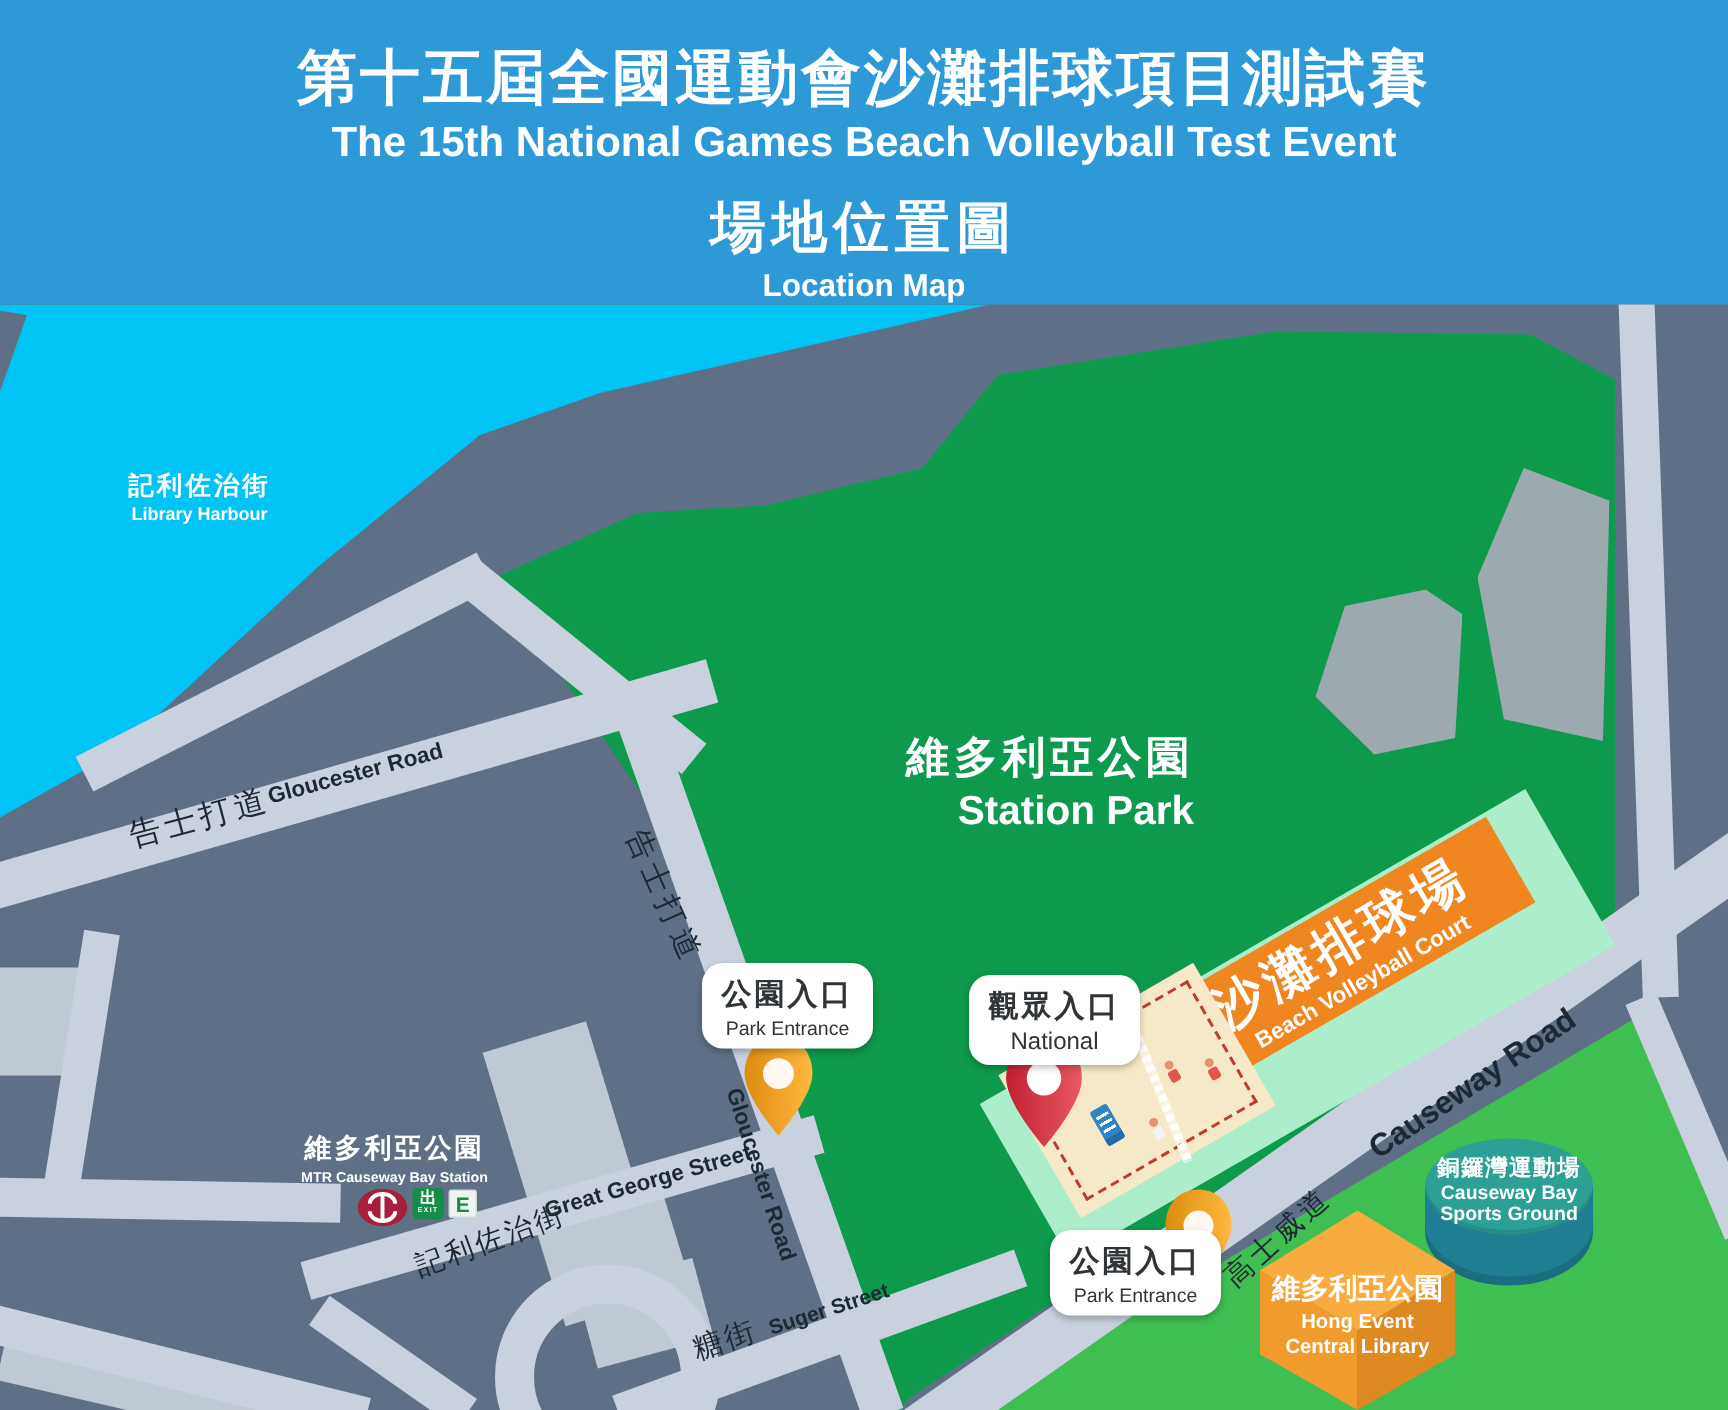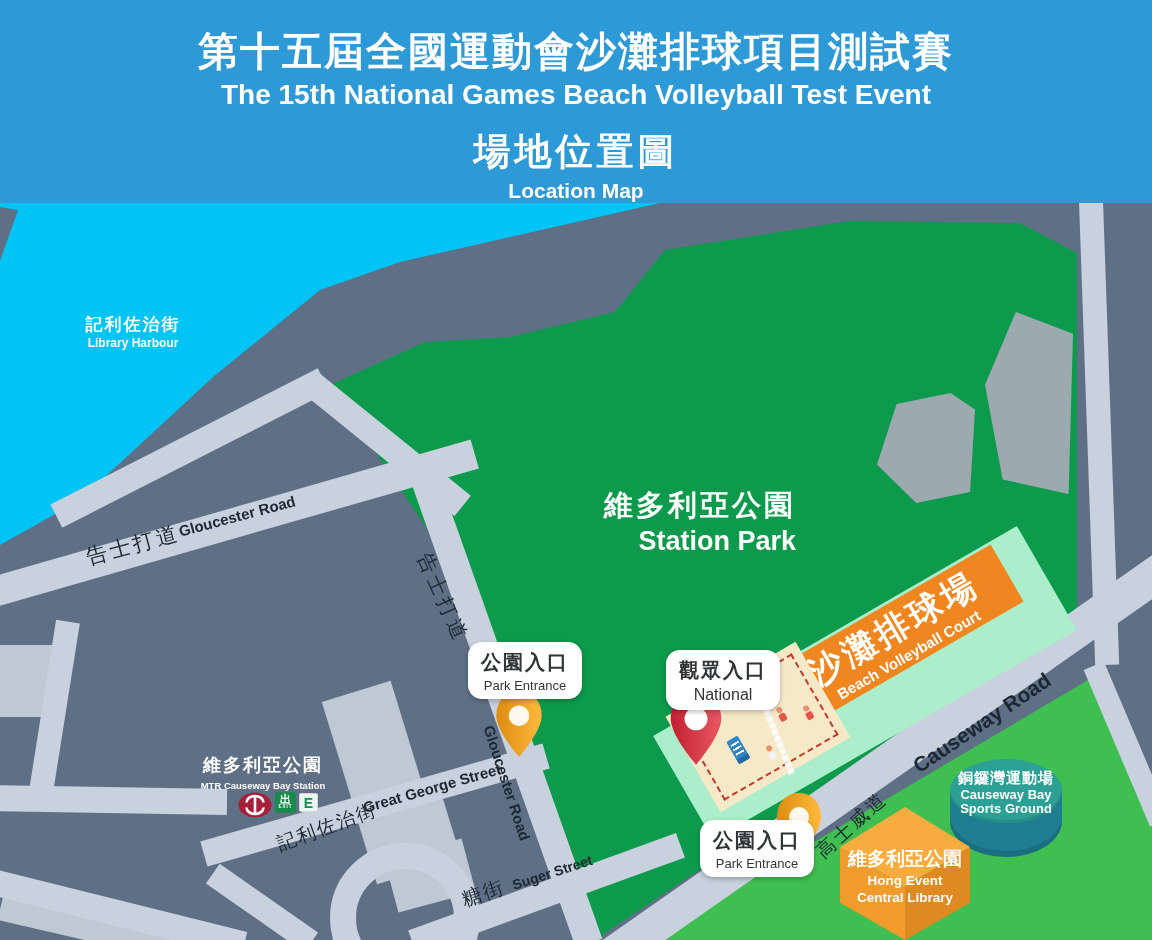--- a/index.html
+++ b/index.html
@@ -250,21 +250,21 @@
     <div class="lib-text">
       <div class="lzh">維多利亞公園</div>
       <div class="len">Hong Event</div>
       <div class="len">Central Library</div>
     </div>
 
     <div class="pill" style="left:468px;top:439px;">
       <div class="pzh">公園入口</div>
       <div class="pen">Park Entrance</div>
     </div>
-    <div class="pill" style="left:646px;top:447px;margin-left:20px;">
+    <div class="pill" style="left:646px;top:447px;">
       <div class="pzh">觀眾入口</div>
       <div class="pen" style="font-size:16px;">National</div>
     </div>
     <div class="pill" style="left:700px;top:617px;">
       <div class="pzh">公園入口</div>
       <div class="pen">Park Entrance</div>
     </div>
 
     <svg class="pin" style="left:494px;top:486px;" width="50" height="70" viewBox="0 0 48 68">
       <defs>

